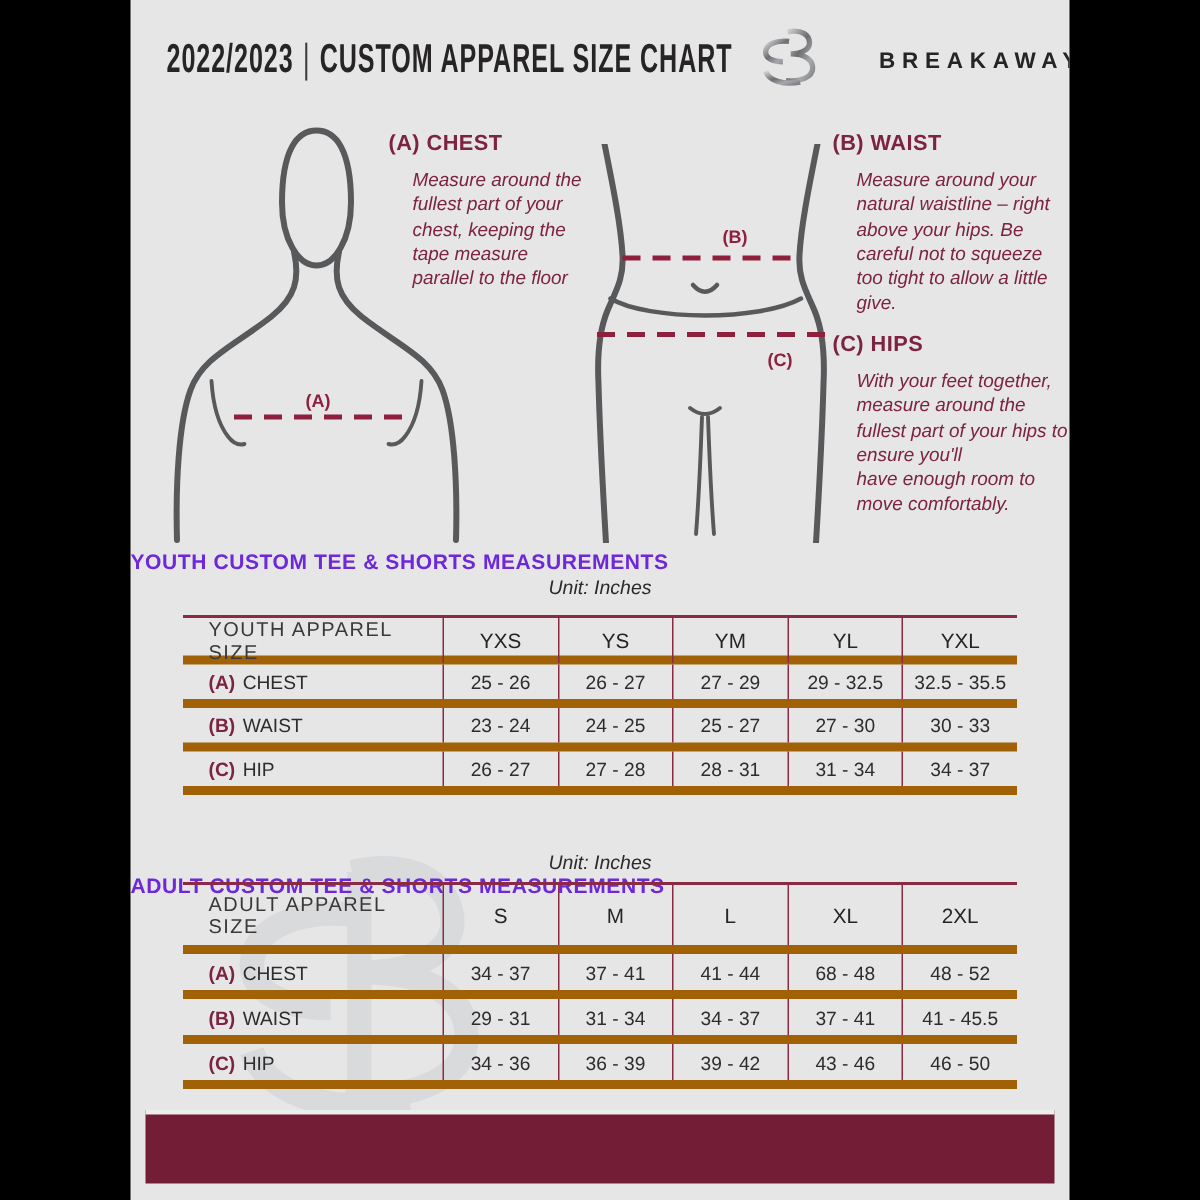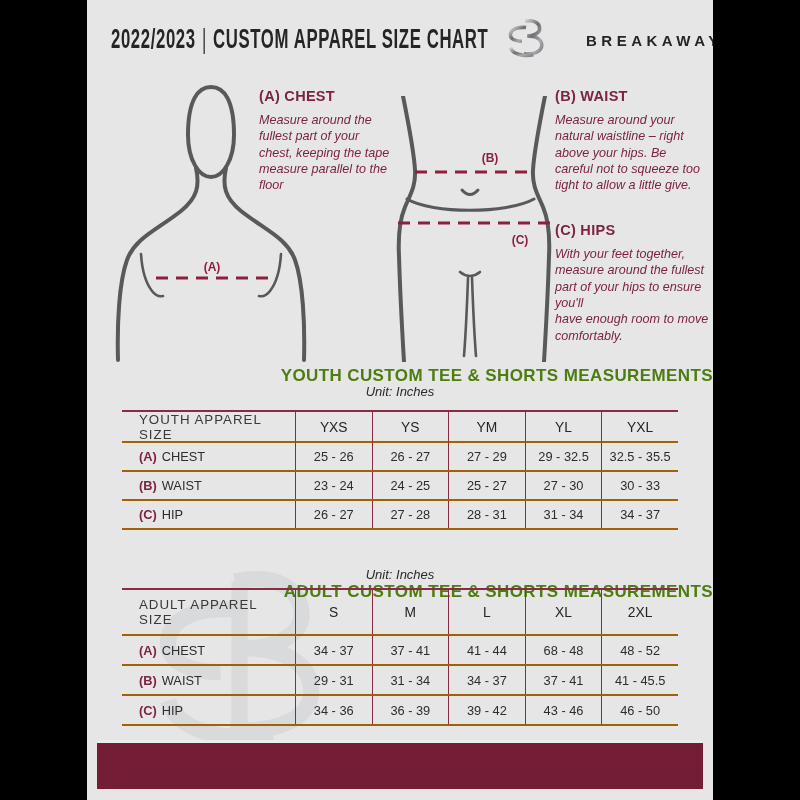--- a/index.html
+++ b/index.html
@@ -14,45 +14,45 @@
        font-weight:bold; font-size:27px; letter-spacing:1px; color:#262424;
        transform:scaleX(0.62); transform-origin:left center; white-space:nowrap; }
   .hdr-sep { margin:0 10px; font-weight:normal; color:#3a3838; }
   .logo-svg { position:absolute; left:414px; top:14px; }
   .brand { position:absolute; left:468px; top:32px; font-weight:bold;
        font-size:15px; letter-spacing:4.5px; color:#262424; white-space:nowrap;margin-left:31px; }
 
   
   .inst { position:absolute; z-index:2; }
   .inst h3 { font-size:14.5px; font-weight:bold; color:#7c2342; margin-bottom:8px; letter-spacing:.3px; }
-  .inst p  { font-size:12.6px; font-style:italic; color:#7c2342; line-height:1.3; white-space:pre-line; }
+  .inst p  { font-size:12.6px; font-style:italic; color:#7c2342; line-height:1.3; white-space:pre-line;margin-left:16px; }
   .inst-a { left:172px; top:88px;  width:136px; }
   .inst-b { left:468px; top:88px;  width:152px; }
   .inst-c { left:468px; top:222px; width:158px; }
 
   
   .fig { position:absolute; z-index:1; }
   .fig-torso { left:24px;  top:80px; }
   .fig-hips  { left:300px; top:96px; }
   .sil  { stroke:#58595b; fill:none; stroke-linecap:round; }
   .dash { stroke:#8e1f3d; fill:none; stroke-width:3.2; stroke-dasharray:12 8; }
   .figlabel { font-family:"Liberation Sans",sans-serif; font-weight:bold;
               font-size:12px; fill:#8e1f3d; }
 
   
-  .sec-title { position:absolute; width:100%; text-align:right; font-weight:bold;
-       font-size:17px; letter-spacing:.4px; color:#4d7c0f; z-index:1; }
+  .sec-title { position:absolute; width:100%; text-align:left; font-weight:bold;
+       font-size:14px; letter-spacing:.4px; color:#6d28d9; z-index:1; }
   .sec-unit  { position:absolute; width:100%; text-align:center; font-style:italic;
        font-size:13px; color:#2b2929; z-index:1; }
 
   
   .size-table { position:absolute; left:35px; width:556px;
        border-top:2px solid #8a2b43; z-index:1; }
   .trow { display:grid; grid-template-columns:31.1% 13.78% 13.78% 13.78% 13.78% 13.78%;
-          border-bottom:2px solid #a16207; }
+          border-bottom:6px solid #a16207; }
   .trow > div { display:flex; align-items:center; justify-content:center;
           font-size:12.8px; color:#2e2c2c; border-left:1.6px solid #8a2b43; }
   .trow > div:first-child { justify-content:flex-start; padding-left:17px; border-left:none; }
   .trow.head > div:first-child { font-size:13.3px; letter-spacing:1px; color:#3a3838; }
   .trow.head .sz { font-weight:normal; font-size:13.8px; color:#262424; }
   .rowlabel { font-size:13.5px; color:#2b2929; }
   .rowlabel .pfx { font-weight:bold; color:#7c2342; margin-right:5px; }
   #youth-table .trow.head { height:31px; }
   #youth-table .trow.data { height:29px; }
   #adult-table .trow.head { height:46px; }

